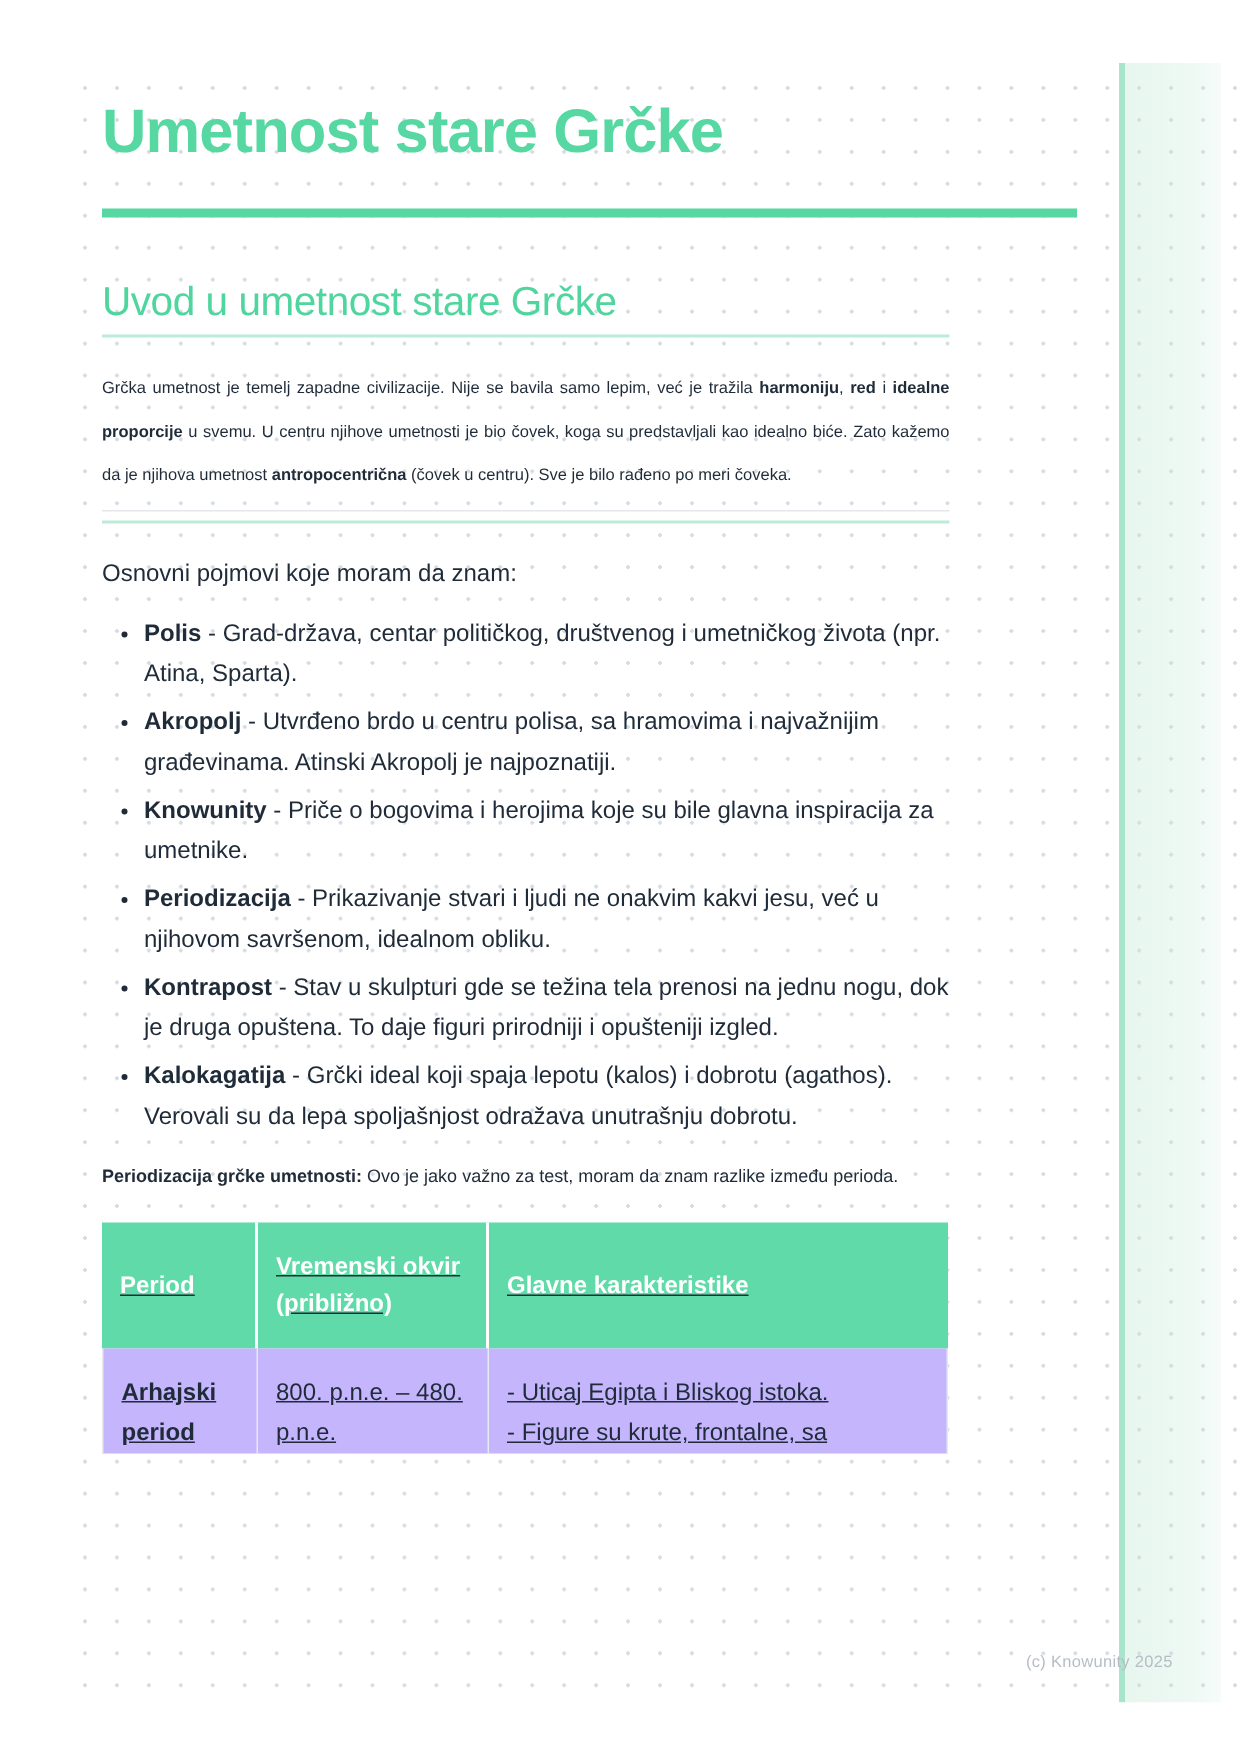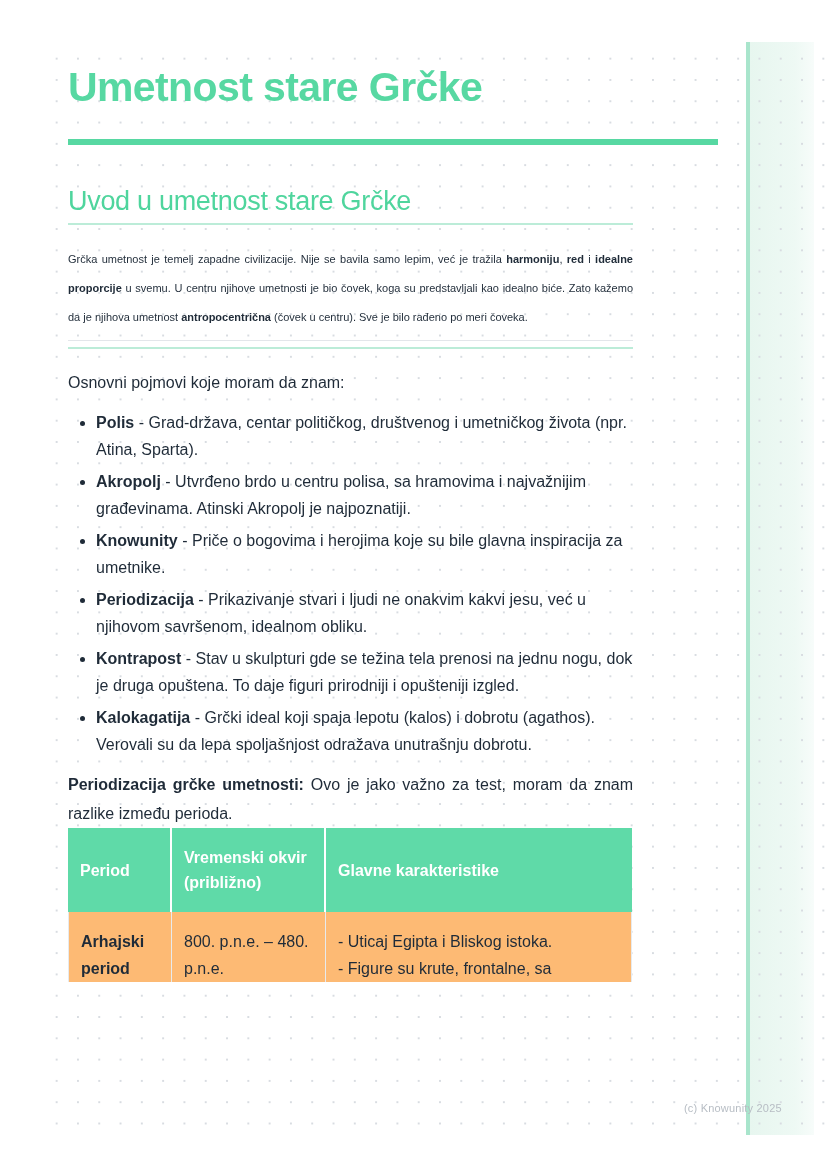--- a/index.html
+++ b/index.html
@@ -55,37 +55,38 @@
     font-size:16px;line-height:24px;font-weight:400;
   }
   ul.concept-list{
     margin:14px 0 0 0;padding:0 0 0 28px;list-style:disc;
   }
   ul.concept-list li{
     font-size:16px;line-height:27px;margin:0 0 5px 0;
   }
   .periodization-paragraph{
     margin:12px 0 0 0;
-    font-size:16px;line-height:29px;text-align:justify;
+    font-size:12px;line-height:29px;text-align:justify;
   }
   .b{font-weight:700;}
   table.periods{
-    width:564px;border-collapse:separate;border-spacing:0;
+    margin-top:16px;width:564px;border-collapse:separate;border-spacing:0;
     table-layout:fixed;
+    text-decoration:underline;
   }
   table.periods col.c1{width:104px;}
   table.periods col.c2{width:154px;}
   table.periods col.c3{width:306px;}
   table.periods th{
     background:#5fdaa8;color:#ffffff;font-weight:700;font-size:16px;line-height:25px;
     text-align:left;vertical-align:middle;padding:17px 12px;
   }
   table.periods th:not(:last-child){border-right:2px solid #ffffff;}
   table.periods td{
-    background:#fdba74;font-size:16px;line-height:27px;vertical-align:top;
+    background:#c4b5fd;font-size:16px;line-height:27px;vertical-align:top;
     padding:16px 12px 0 12px;
     border-right:1px solid #e7eaed;
   }
   table.periods td:first-child{border-left:1px solid #e7eaed;}
   .char-line{margin:0;}
   .bottom-mask{
     position:absolute;left:0;top:1135px;width:828px;height:36px;background:#ffffff;z-index:4;
   }
   .watermark{
     position:absolute;left:684px;top:1101px;z-index:5;

